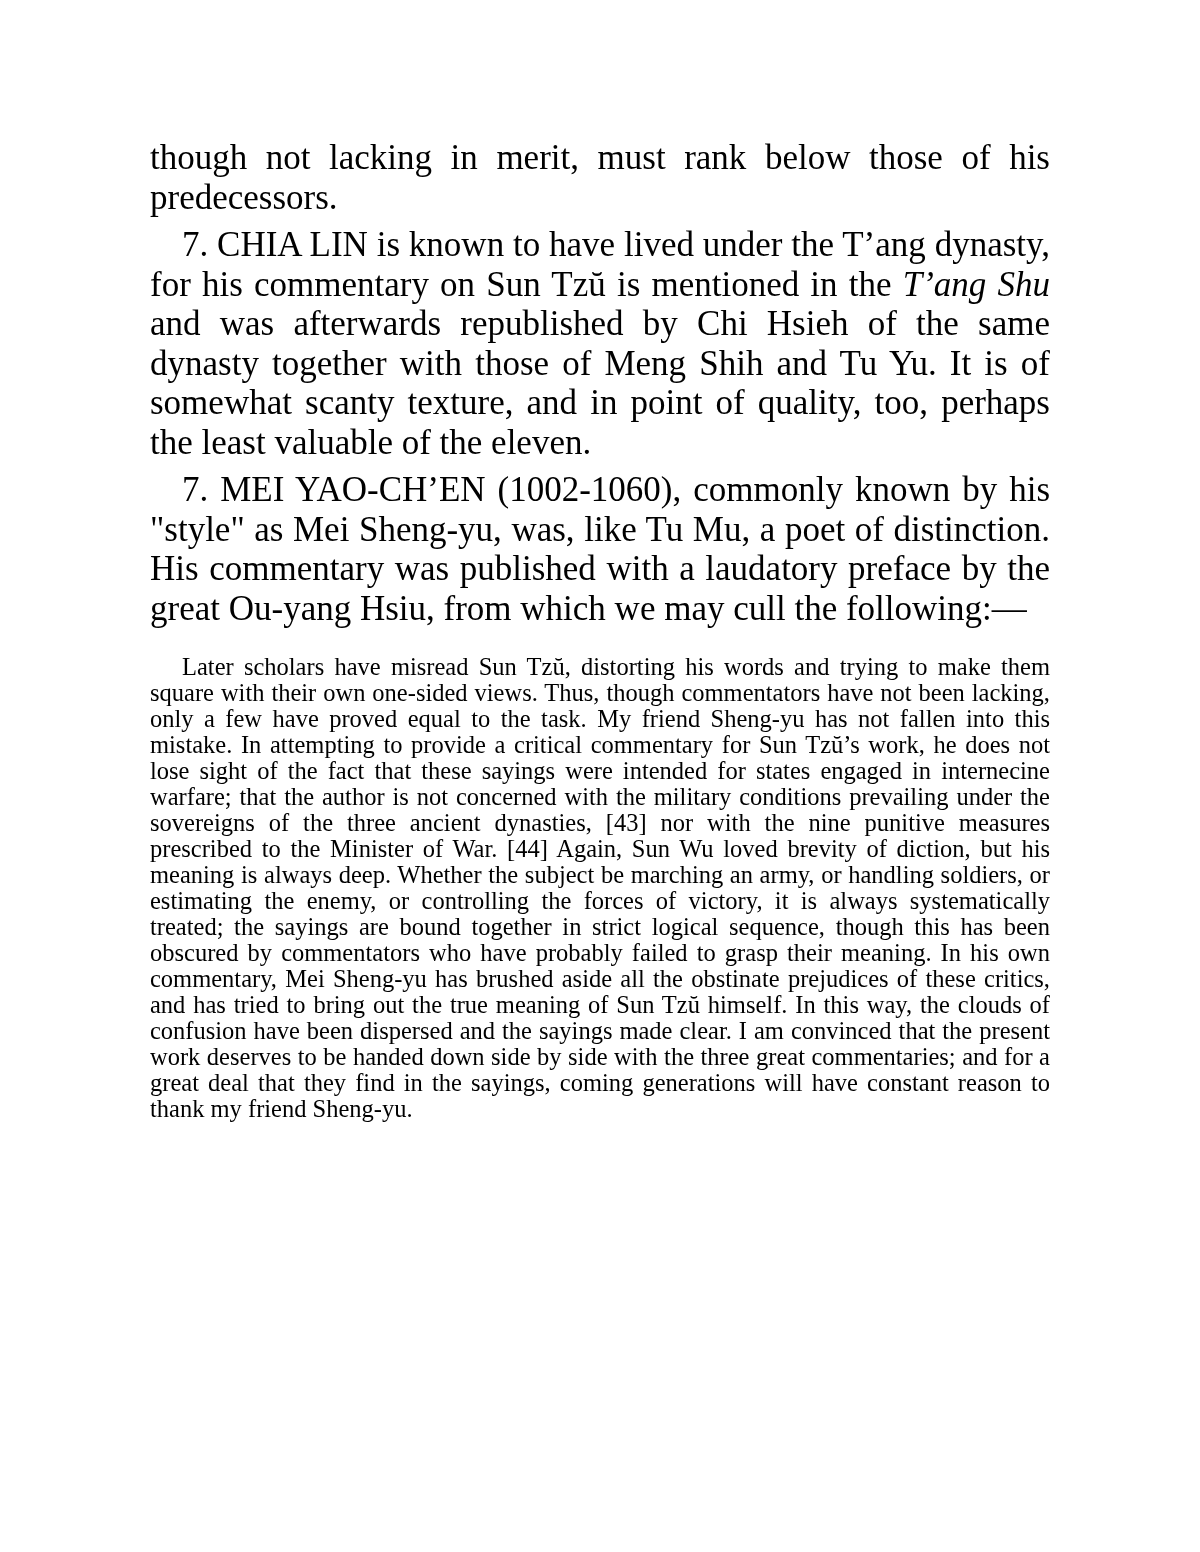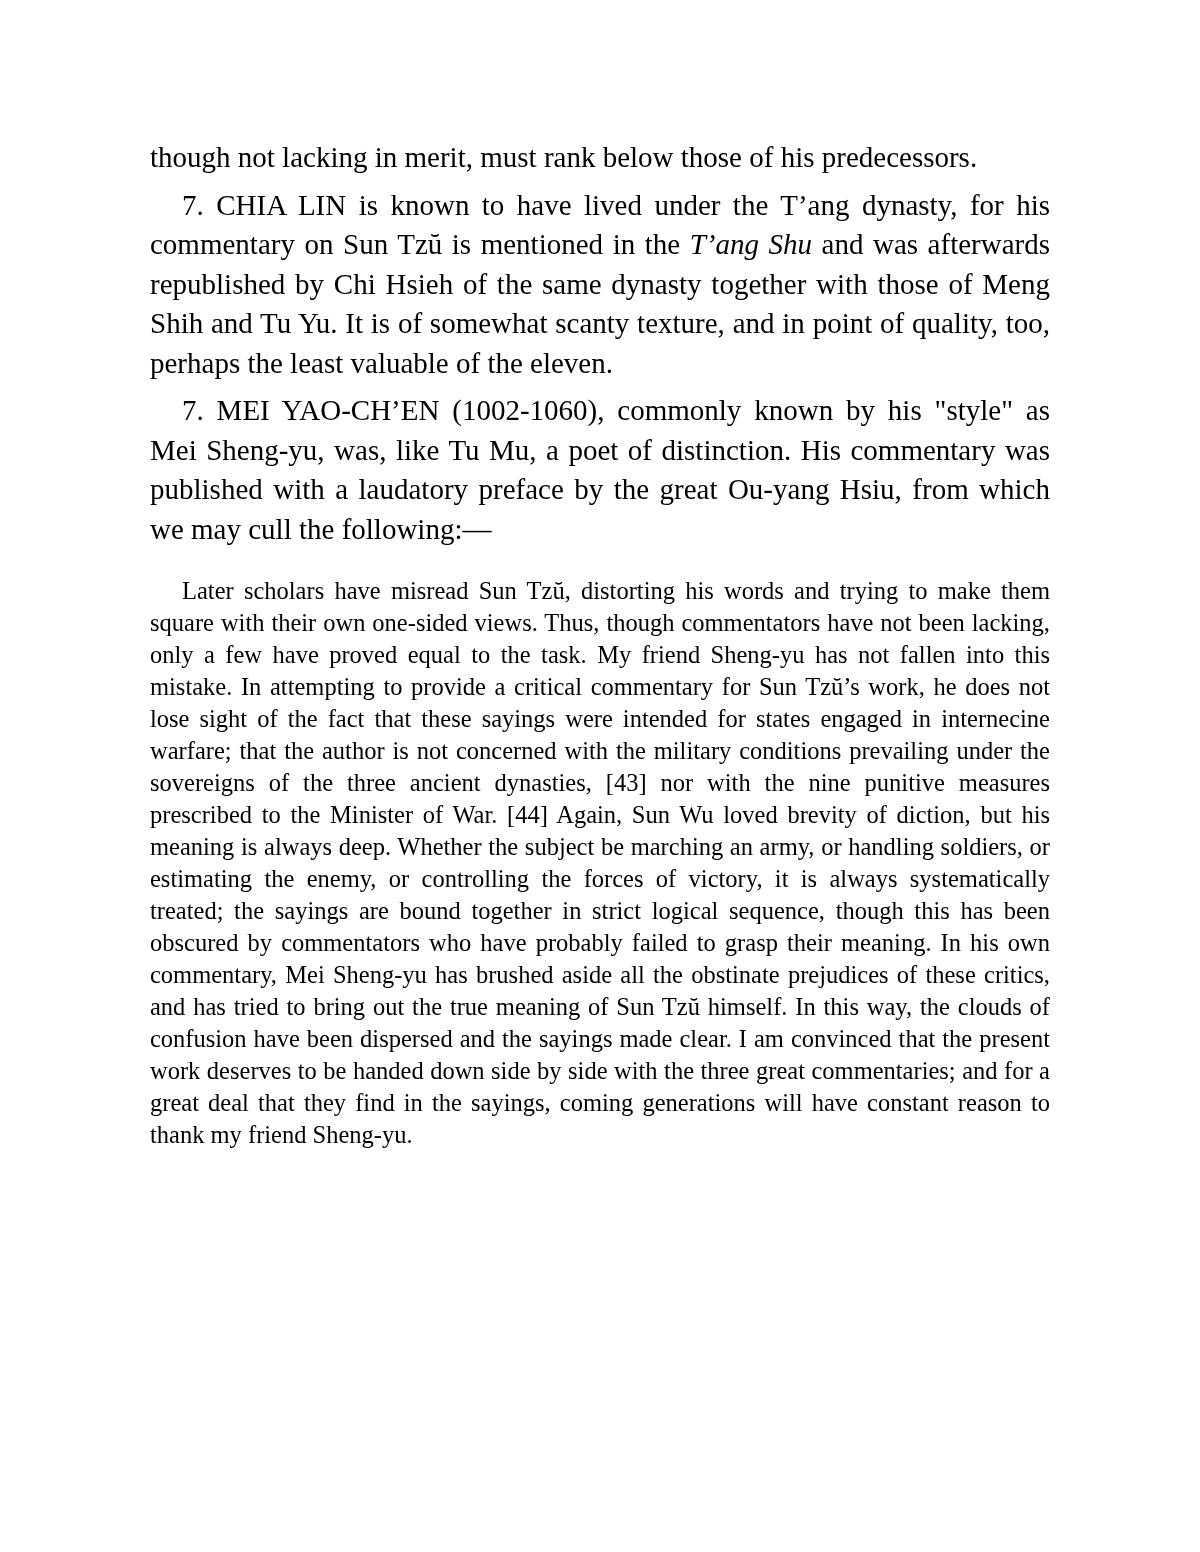--- a/index.html
+++ b/index.html
@@ -14,34 +14,34 @@
     height: 1552px;
     box-sizing: border-box;
     background: #ffffff;
     color: #000000;
     font-family: "Liberation Serif", "DejaVu Serif", serif;
     padding: 138px 150px 0 150px;
     overflow: hidden;
   }
   .body-para {
     margin: 0 0 8px 0;
-    font-size: 29px;
+    font-size: 35px;
     line-height: 39.5px;
     text-align: justify;
     letter-spacing: 0;
   }
   .body-para.indented {
     text-indent: 32px;
   }
   .body-para em {
   }
   .quote-para {
     margin: 26px 0 0 0;
     font-size: 24.5px;
-    line-height: 32px;
+    line-height: 26px;
     text-align: justify;
     text-indent: 32px;
   }
 </style>
 </head>
 <body>
 
 <div class="page">
 
   <p class="body-para">though not lacking in merit, must rank below those of his predecessors.</p>

